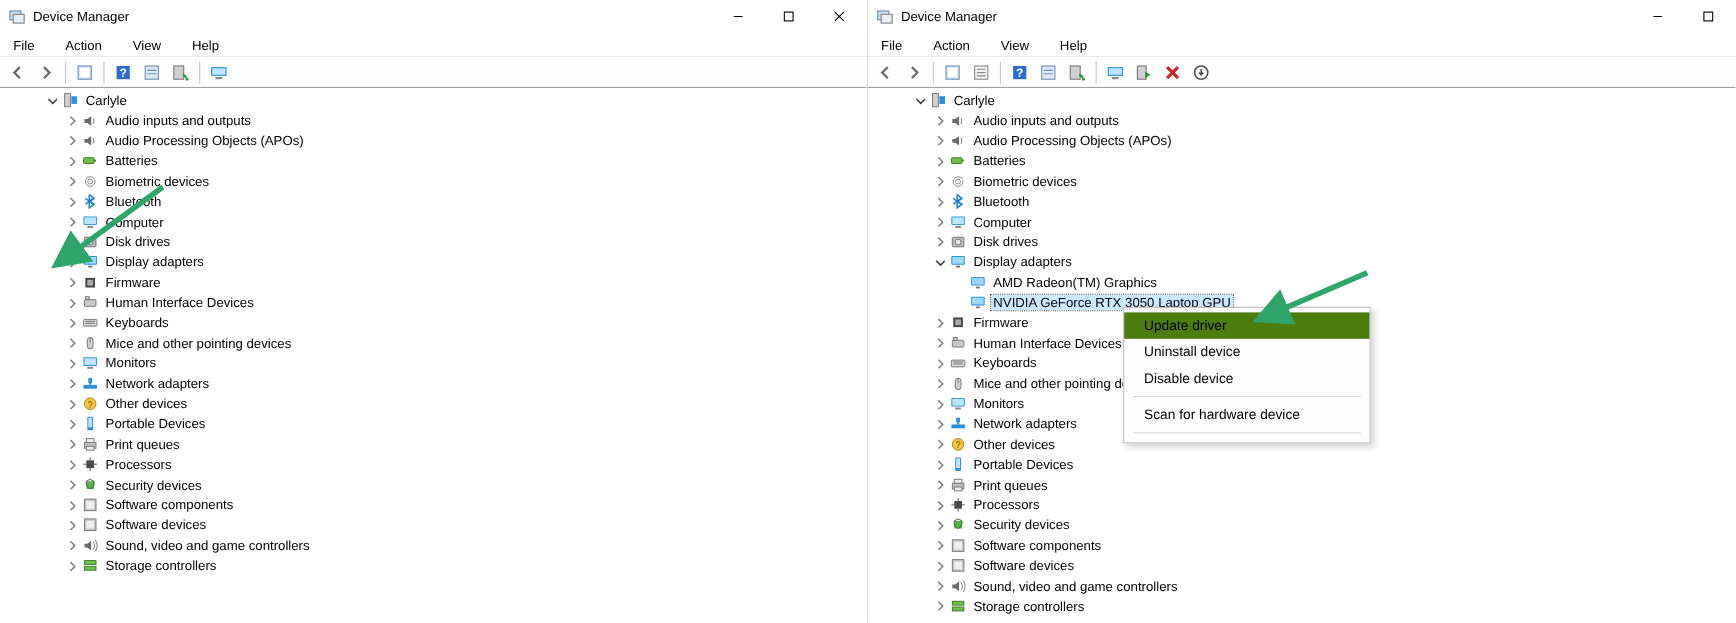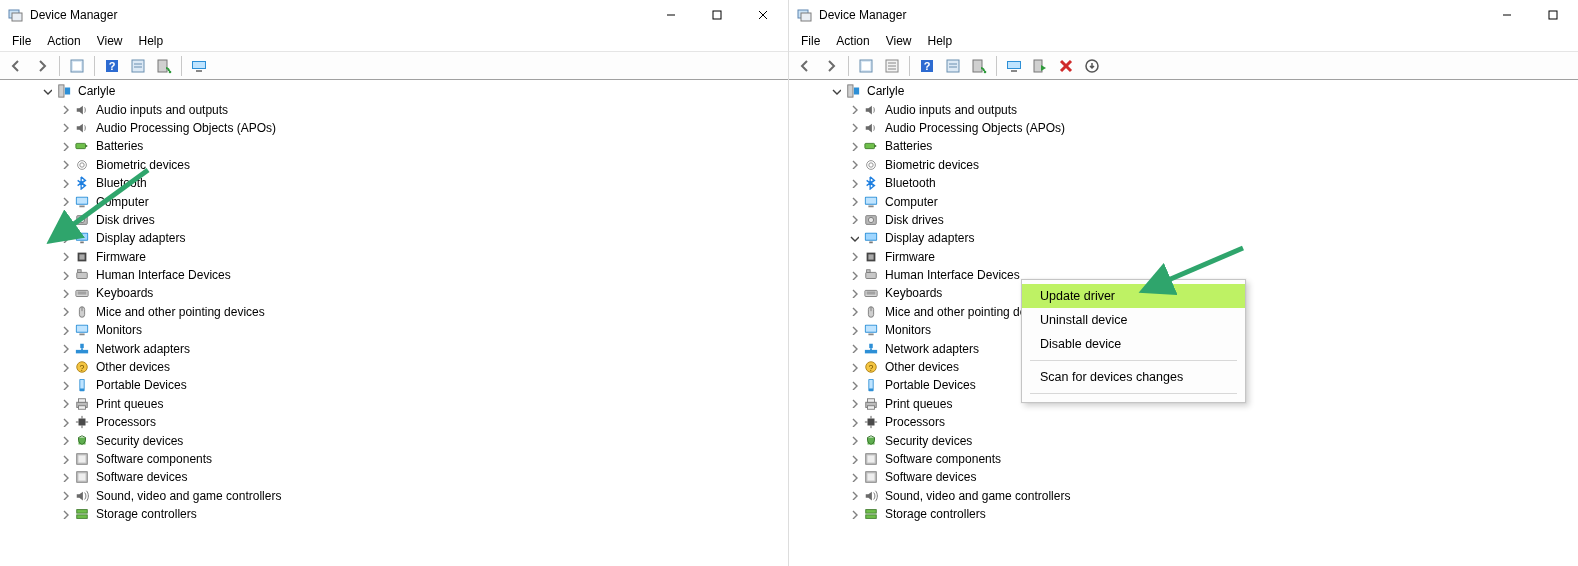--- a/index.html
+++ b/index.html
@@ -55,21 +55,21 @@
   }
   .winbtn svg { width: 10px; height: 10px; }
 
   
   .menubar {
     height: 22px;
     display: flex;
     align-items: center;
     padding: 0 4px;
     border-bottom: 1px solid #e5e5e5;
-    gap: 0;
+    gap: 12px;
   }
   .menuitem {
     padding: 2px 8px;
     font-size: 12px;
   }
 
   
   .toolbar {
     height: 28px;
     display: flex;
@@ -137,21 +137,21 @@
     border: 1px solid #c5c5c5;
     box-shadow: 3px 3px 6px rgba(0,0,0,.18), 0 0 0 1px rgba(0,0,0,0.02);
     padding: 4px 0;
     font-size: 12.5px;
   }
   .ctxrow {
     height: 24px;
     display: flex; align-items: center;
     padding: 0 18px 0 18px;
   }
-  .ctxrow.hover { background: #bef264; }
+  .ctxrow.hover { background: #4d7c0f; }
   .ctxrow.bold { font-weight: 600; }
   .ctxsep {
     height: 1px;
     background: #d8d8d8;
     margin: 4px 8px;
   }
 
   
   .arrow {
     position: absolute;
@@ -873,20 +873,44 @@
           <span class="nodeicon">
             <svg width="14" height="14" viewBox="0 0 16 16">
               <rect x="1" y="2" width="14" height="9" rx="1" fill="#2d8fd6"></rect>
               <rect x="2" y="3" width="12" height="7" fill="#9fd6ff"></rect>
               <rect x="6" y="12" width="4" height="2" fill="#777"></rect>
             </svg>
           </span>
           <span class="nodelabel">Display adapters</span>
         </div>
         <div class="treerow">
+          <span class="spacer" style="width: 36px;"></span>
+          <span class="chev"></span>
+          <span class="nodeicon">
+            <svg width="14" height="14" viewBox="0 0 16 16">
+              <rect x="1" y="2" width="14" height="9" rx="1" fill="#2d8fd6"></rect>
+              <rect x="2" y="3" width="12" height="7" fill="#9fd6ff"></rect>
+              <rect x="6" y="12" width="4" height="2" fill="#777"></rect>
+            </svg>
+          </span>
+          <span class="nodelabel">AMD Radeon(TM) Graphics</span>
+        </div>
+        <div class="treerow">
+          <span class="spacer" style="width: 36px;"></span>
+          <span class="chev"></span>
+          <span class="nodeicon">
+            <svg width="14" height="14" viewBox="0 0 16 16">
+              <rect x="1" y="2" width="14" height="9" rx="1" fill="#2d8fd6"></rect>
+              <rect x="2" y="3" width="12" height="7" fill="#9fd6ff"></rect>
+              <rect x="6" y="12" width="4" height="2" fill="#777"></rect>
+            </svg>
+          </span>
+          <span class="nodelabel selected">NVIDIA GeForce RTX 3050 Laptop GPU</span>
+        </div>
+        <div class="treerow">
           <span class="spacer" style="width: 18px;"></span>
           <span class="chev">
             <svg viewBox="0 0 9 9">
               <path d="M3 1l4 4-4 4" fill="none" stroke="#808080" stroke-width="1.4"></path>
             </svg>
           </span>
           <span class="nodeicon">
             <svg width="14" height="14" viewBox="0 0 16 16">
               <rect x="3" y="3" width="10" height="10" fill="#444"></rect>
               <rect x="5" y="5" width="6" height="6" fill="#aaa"></rect>
@@ -1111,21 +1135,21 @@
           </span>
           <span class="nodelabel">Storage controllers</span>
         </div>
       </div>
 
     <div class="ctxmenu" style="left:232px; top:279px; width:225px;" id="ctx">
         <div class="ctxrow hover">Update driver</div>
         <div class="ctxrow">Uninstall device</div>
         <div class="ctxrow">Disable device</div>
         <div class="ctxsep"></div>
-        <div class="ctxrow">Scan for devices changes</div>
+        <div class="ctxrow">Scan for hardware device</div>
         <div class="ctxsep"></div>
       </div>
 
     <div class="arrow" style="left:344px; top:242px;">
       <svg width="120" height="60">
           <defs>
             <marker id="ahR" viewBox="0 0 10 10" refX="8" refY="5" markerWidth="7" markerHeight="7" orient="auto">
               <path d="M0 0 L10 5 L0 10 z" fill="#2fa56c"></path>
             </marker>
           </defs>

